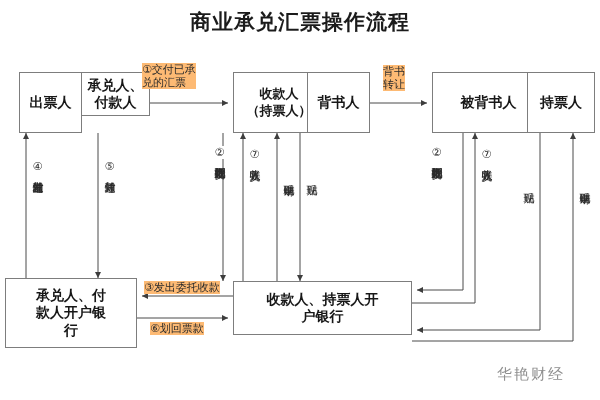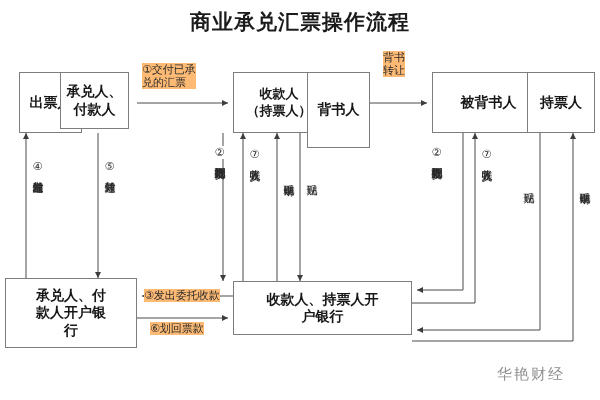--- a/index.html
+++ b/index.html
@@ -122,30 +122,30 @@
 
       <path d="M540,133 L540,330 L417,330" marker-end="url(#ah)"></path>
 
       <path d="M412,341 L573,341 L573,133" marker-end="url(#ah)"></path>
     </g>
   </svg>
 
   <div class="box" style="left:19px; top:72px; width:63px; height:61px;justify-content:center;">
     <span>出票人</span>
   </div>
-  <div class="box" style="left:60px; top:72px; width:69px; height:57px; white-space:pre-line;">
+  <div class="box" style="left:81px; top:72px; width:69px; height:44px; white-space:pre-line;">
     <span>承兑人、
 付款人</span>
   </div>
 
   <div class="box" style="left:233px; top:72px; width:92px; height:61px; white-space:pre-line; font-size:13px;">
     <span>收款人
 （持票人）</span>
   </div>
-  <div class="box" style="left:307px; top:72px; width:63px; height:76px;">
+  <div class="box" style="left:307px; top:72px; width:63px; height:61px;">
     <span>背书人</span>
   </div>
 
   <div class="box" style="left:432px; top:72px; width:113px; height:61px;">
     <span>被背书人</span>
   </div>
   <div class="box" style="left:5px; top:278px; width:132px; height:70px; white-space:pre-line;">
     <span>承兑人、付
 款人开户银
 行</span>
@@ -155,24 +155,24 @@
     <span>持票人</span>
   </div>
   <div class="box" style="left:233px; top:281px; width:179px; height:54px; white-space:pre-line;">
     <span>收款人、持票人开
 户银行</span>
   </div>
 
   <div class="hlabel" style="left:142px; top:63px; white-space:pre-line; text-align:left;">①交付已承
 兑的汇票</div>
 
-  <div class="hlabel" style="left:383px; top:51px; white-space:pre-line; text-align:center;">背书
+  <div class="hlabel" style="left:383px; top:65px; white-space:pre-line; text-align:center;">背书
 转让</div>
 
-  <div class="hlabel" style="left:144px; top:289px;">③发出委托收款</div>
+  <div class="hlabel" style="left:144px; top:281px;">③发出委托收款</div>
 
   <div class="hlabel" style="left:150px; top:322px;">⑥划回票款</div>
 
   <div class="vlabel" style="left:31px; top:160px;">④发出付款通知</div>
 
   <div class="vlabel" style="left:103px; top:160px;">⑤通知付款</div>
 
   <div class="vlabel" style="left:213px; top:146px;">②汇票到期委托收款</div>
 
   <div class="vlabel" style="left:248px; top:148px;">⑦收妥入账</div>

